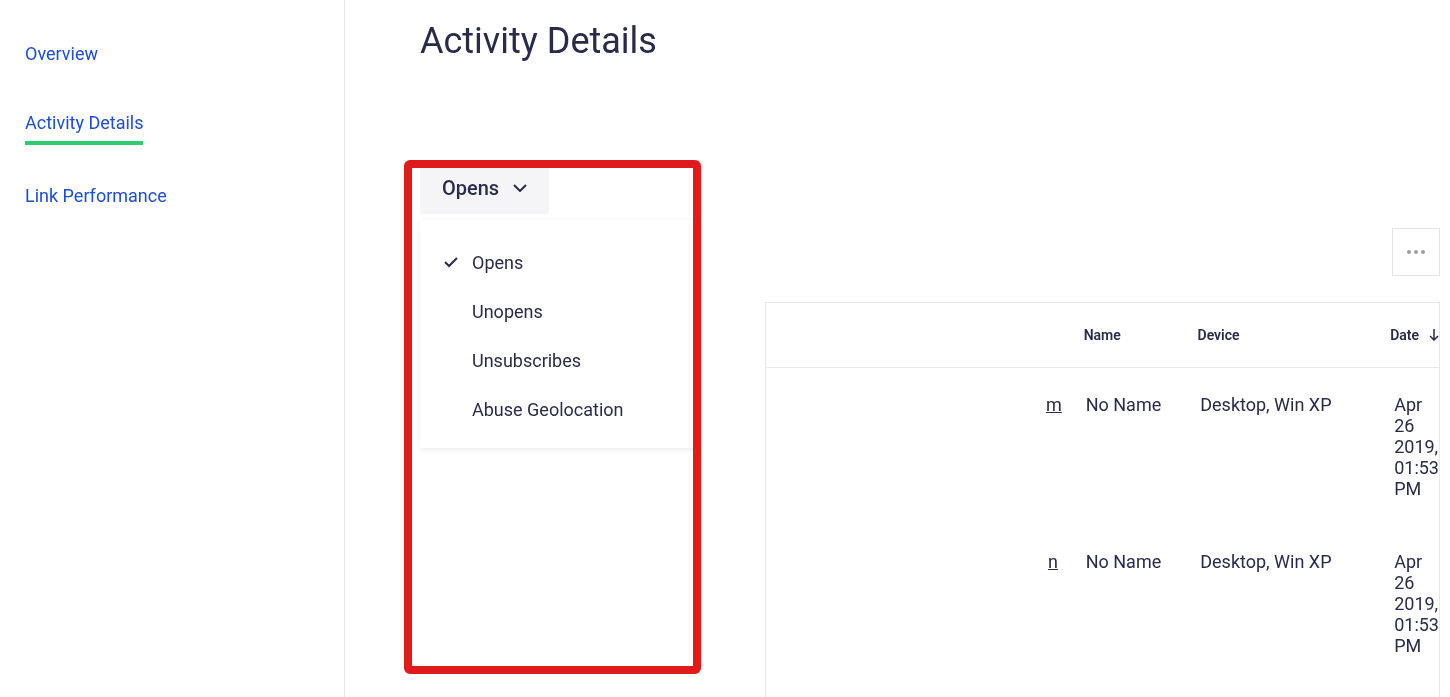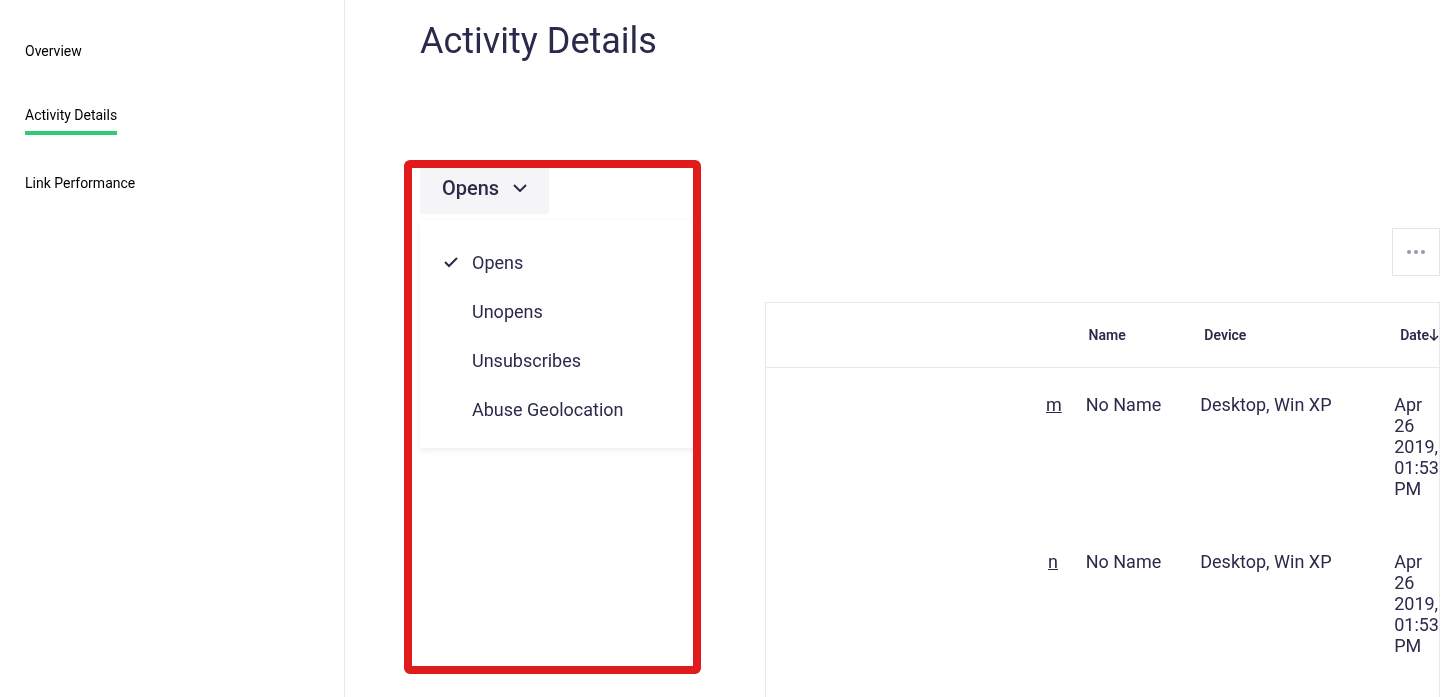--- a/index.html
+++ b/index.html
@@ -21,22 +21,22 @@
       top: 0;
       width: 345px;
       height: 100%;
       padding: 35px 0 0 25px;
       border-right: 1px solid #e8e8e8;
     }
     .sidebar-item {
       display: inline-block;
       padding: 8px 0;
       margin-bottom: 32px;
-      color: #000000;
-      font-size: 14px;
+      color: #1d4ed8;
+      font-size: 18px;
       cursor: pointer;
     }
     .sidebar-item.active {
       border-bottom: 4px solid #2ecc71;
       font-weight: 400;
     }
     .main {
       position: absolute;
       left: 345px;
       top: 0;
@@ -141,20 +141,21 @@
       font-weight: 600;
       color: #2a2a4a;
     }
     .col-email { width: 360px; padding-left: 20px; }
     .col-name { width: 130px; }
     .col-device { width: 220px; }
     .col-date { flex: 1; }
     .col-date-header {
       display: flex;
       align-items: center;
+      gap: 10px;
     }
     .arrow-down {
       width: 10px;
       height: 12px;
     }
     .table-row {
       display: flex;
       padding: 26px 0;
       font-size: 18px;
       color: #2a2a4a;

